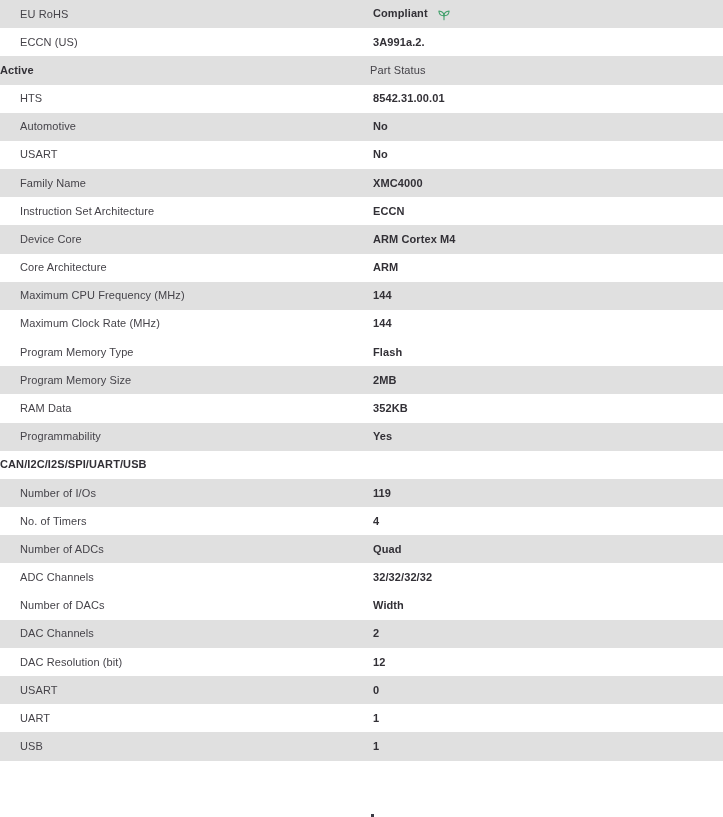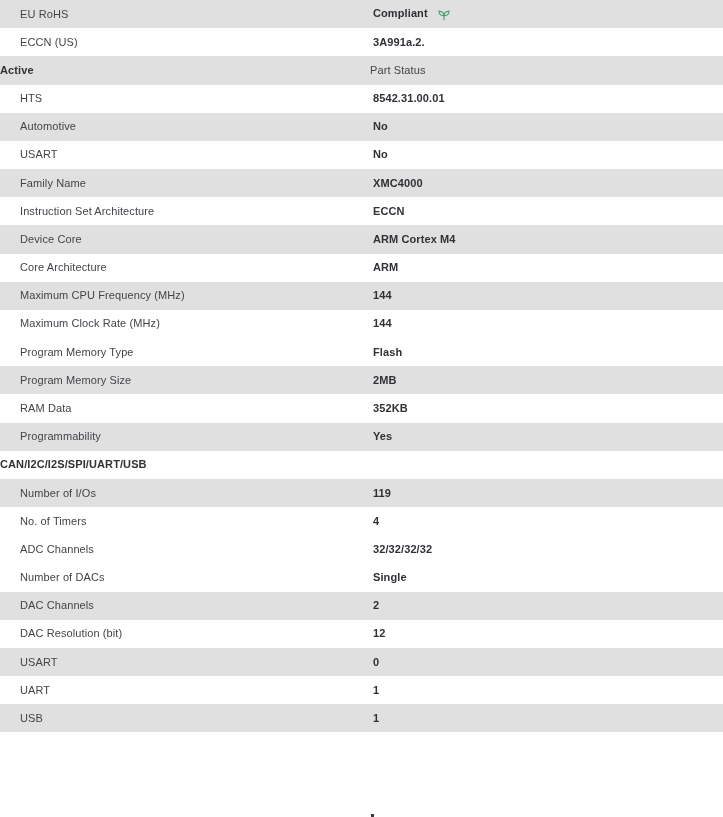--- a/index.html
+++ b/index.html
@@ -198,30 +198,36 @@
         <div class="cell value">
           <span>119</span>
         </div>
       </div>
       <div class="row">
         <div class="cell label">No. of Timers</div>
         <div class="cell value">
           <span>4</span>
         </div>
       </div>
+      <div class="row alt">
+        <div class="cell label">Number of ADCs</div>
+        <div class="cell value">
+          <span>Quad</span>
+        </div>
+      </div>
       <div class="row">
         <div class="cell label">ADC Channels</div>
         <div class="cell value">
           <span>32/32/32/32</span>
         </div>
       </div>
       <div class="row">
         <div class="cell label">Number of DACs</div>
         <div class="cell value">
-          <span>Single</span>
+          <span>Width</span>
         </div>
       </div>
       <div class="row alt">
         <div class="cell label">DAC Channels</div>
         <div class="cell value">
           <span>2</span>
         </div>
       </div>
       <div class="row">
         <div class="cell label">DAC Resolution (bit)</div>

